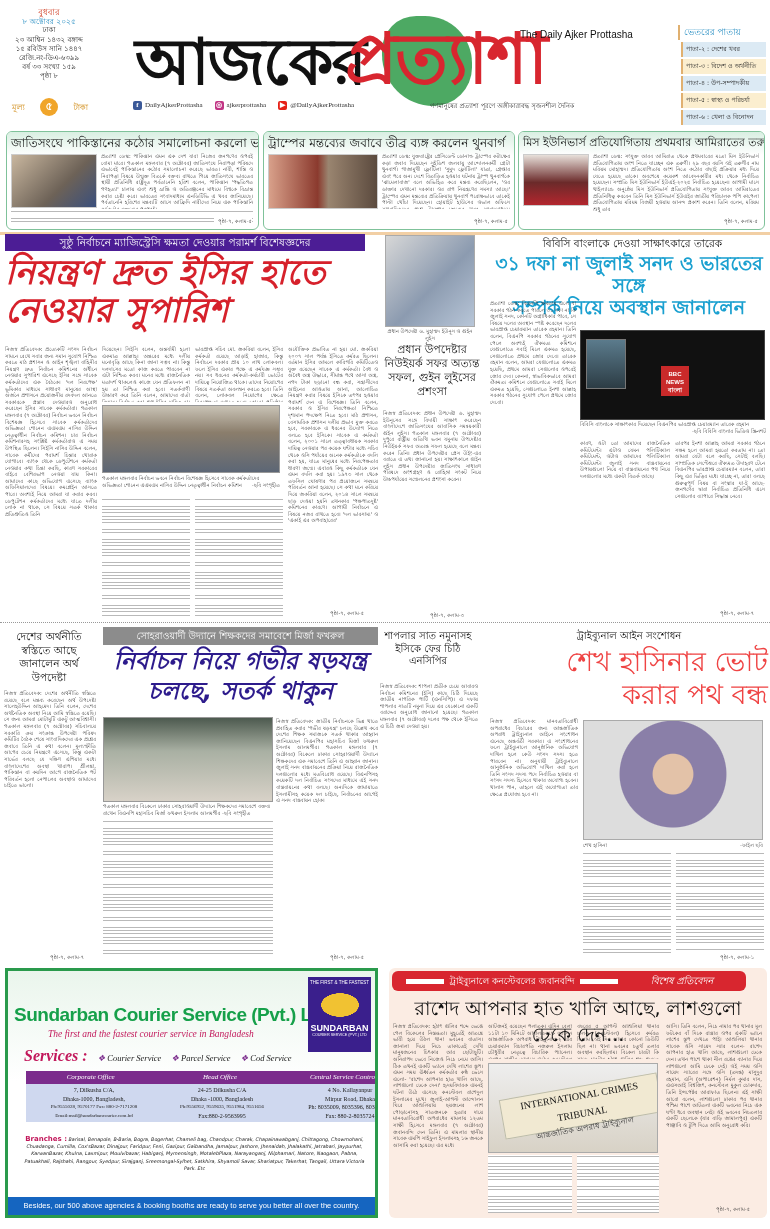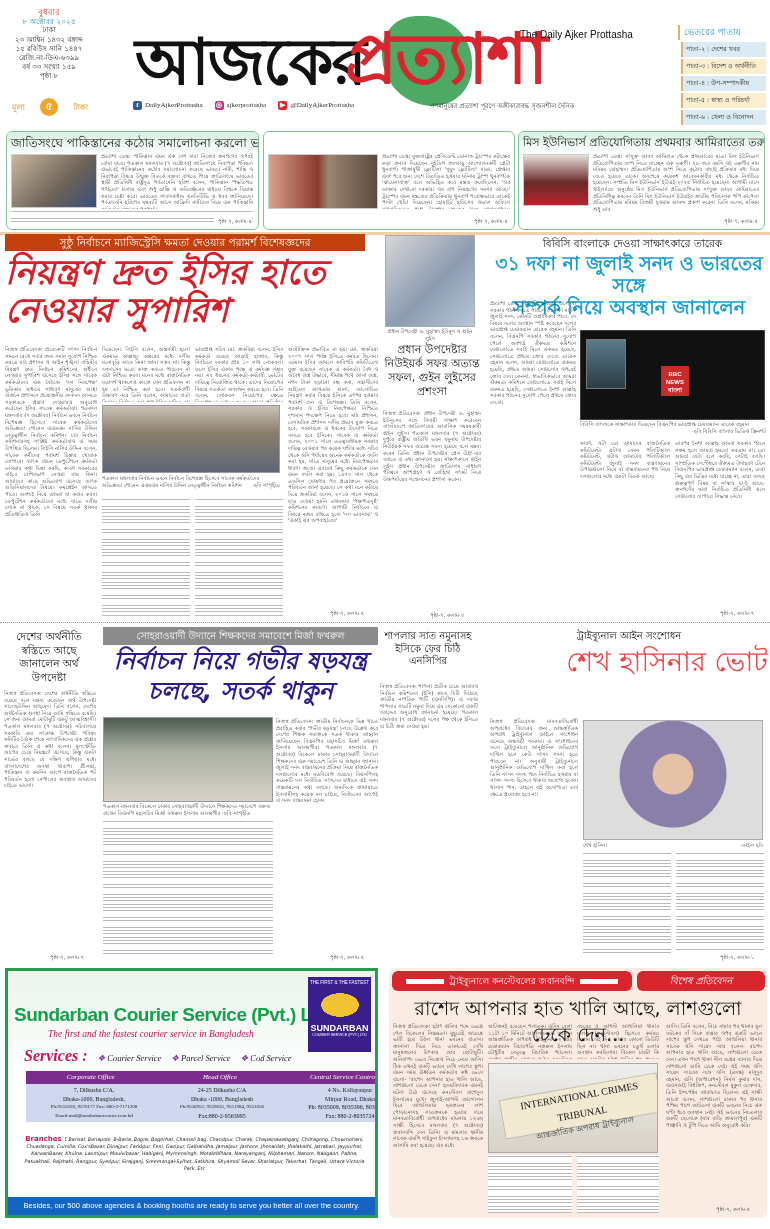--- a/index.html
+++ b/index.html
@@ -25,21 +25,21 @@
 .inside .row{font-size:6.3px;margin:2px 0 2px 3px;padding:2px 3px;background:#fbeecf;border-left:2px solid #e0b070}
 .inside .row:nth-child(odd){background:#dceaf4}
 .inside .row .pg{color:#222}
 
 .topbox{top:131px;height:99px;border:1.5px solid #7fc29a;border-radius:6px;background:#fff;overflow:hidden}
 .topbox .hd{font-size:12px;color:#111;padding:2px 4px;background:linear-gradient(#d9efe2,#fff);white-space:nowrap}
 .topbox .img{position:absolute;border:1px solid #ccc}
 .jump{font-size:5.2px;color:#333;position:absolute;right:6px;bottom:3px;background:#fff;padding-left:4px}
 .orange-rule{left:0;top:232px;width:770px;height:3px;background:#f2cfa4}
 
-.kicker-grey{left:5px;top:234px;width:360px;height:17px;background:#c2410c;color:#fff;font-size:10.5px;text-align:center;line-height:17px}
+.kicker-grey{left:5px;top:234px;width:360px;height:17px;background:#4c1d95;color:#fff;font-size:10.5px;text-align:center;line-height:17px}
 .lead-head{left:5px;top:253px;width:360px;text-align:left;color:#d6212b;font-size:34px;line-height:38px;font-weight:bold;font-style:italic}
 .mid-photo{left:385px;top:235px;width:90px;height:92px;background:linear-gradient(135deg,#d7d7d7,#8c9bb0 55%,#b8c6d8);border:1px solid #aaa}
 .mid-cap{left:383px;top:328px;width:94px;font-size:5.2px;text-align:center;line-height:6.5px;color:#333}
 .mid-head{left:382px;top:343px;width:100px;text-align:center;font-size:11px;line-height:14px;color:#111}
 .r-kicker{left:500px;top:236px;width:265px;text-align:center;font-size:10.5px;color:#111}
 .r-head{left:490px;top:252px;width:278px;text-align:center;font-size:19px;line-height:22px;color:#1aa0d0;font-weight:bold}
 .bbc-photo{left:580px;top:330px;width:185px;height:90px;background:#111;border:1px solid #444}
 .bbc-screen{position:absolute;left:5px;top:8px;width:40px;height:50px;background:linear-gradient(#5b7b8c,#2c3c44);border:1px solid #777}
 .bbc-box{position:absolute;left:80px;top:35px;width:28px;height:30px;background:#c92a2a;color:#fff;font-size:6px;text-align:center;line-height:8px;padding-top:4px;font-family:"Liberation Sans",sans-serif;font-weight:bold}
 .bbc-cap{left:580px;top:421px;width:186px;font-size:5.2px;line-height:6.5px;color:#333}
@@ -74,21 +74,21 @@
 .ad .th{display:flex;background:#7b2c8c;color:#fff;font-style:italic;font-size:7px;height:13px;line-height:13px}
 .ad .th div,.ad .td div{flex:1;text-align:center}
 .ad .td{display:flex;background:#cfd8ef;font-size:6px;line-height:8.5px;padding:2px 0;color:#222}
 .ad .branches{position:absolute;left:14px;top:165px;width:345px;font-family:"DejaVu Sans",sans-serif;font-style:italic;font-size:4.8px;line-height:7.2px;color:#222;text-align:center}
 .ad .branches b{color:#c2185b;font-size:7px;font-style:normal}
 .ad .foot{position:absolute;left:0;bottom:0;width:100%;height:18px;background:#1565c0;color:#fff;font-family:"Liberation Sans",sans-serif;font-size:7.5px;text-align:center;line-height:18px}
 
 .br-box{left:389px;top:968px;width:378px;height:250px;background:#fbece3;border-radius:6px}
 .pill1{left:392px;top:971px;width:240px;height:20px;background:#d8262f;border-radius:6px;color:#fff;font-size:9px;text-align:center;line-height:20px}
 .pill1 .bar{display:inline-block;width:38px;height:5px;background:#fff;vertical-align:middle;margin:0 6px}
-.pill2{left:637px;top:971px;width:128px;height:20px;background:#d8262f;border-radius:6px;color:#fff;font-size:9.5px;text-align:center;line-height:20px;font-style:italic}
+.pill2{left:618px;top:971px;width:128px;height:20px;background:#d8262f;border-radius:6px;color:#fff;font-size:9.5px;text-align:center;line-height:20px;font-style:italic}
 .br-head{left:392px;top:995px;width:372px;text-align:center;font-size:19px;line-height:26px;color:#111}
 .trib-photo{left:488px;top:1063px;width:170px;height:90px;background:linear-gradient(#eee,#d8d2c6);border:1px solid #aaa;overflow:hidden}
 .trib-photo .sign{position:absolute;left:12px;top:22px;width:160px;height:40px;background:#f1e9d2;transform:rotate(-10deg);border:1px solid #bba;text-align:center}
 .trib-photo .en{font-family:"Liberation Serif",serif;font-size:10px;color:#111;line-height:18px}
 .trib-photo .bn{font-size:8px;color:#333;line-height:12px}
 .jumpline{font-size:5.2px;color:#333;position:absolute}
 </style>
 </head>
 <body>
 
@@ -132,20 +132,21 @@
 </div>
 
 <div class="abs topbox" style="left:6px;width:253px">
   <div class="hd">জাতিসংঘে পাকিস্তানের কঠোর সমালোচনা করলো ভারত</div>
   <div class="img" style="left:4px;top:22px;width:86px;height:54px;background:linear-gradient(135deg,#c9b79f,#6d6257 60%,#3a4f7c)"></div>
   <div class="abs txt" style="left:94px;top:21px;width:152px;height:56px">প্রত্যাশা ডেস্ক: পাকিস্তান এমন এক দেশ যারা নিজের জনগণের ওপরই বোমা মারে। গতকাল মঙ্গলবার (৭ অক্টোবর) জাতিসংঘে নিরাপত্তা পরিষদে এভাবেই পাকিস্তানের কঠোর সমালোচনা করেছে ভারত। নারী, শান্তি ও নিরাপত্তা বিষয়ে উন্মুক্ত বিতর্কে বক্তব্য রাখতে গিয়ে জাতিসংঘে ভারতের স্থায়ী প্রতিনিধি রাষ্ট্রদূত পর্বতানেনি হরিশ বলেন, পাকিস্তান 'পদ্ধতিগত গণহত্যা' চালায় এবং শুধু ভ্রান্তি ও অতিরঞ্জনের মাধ্যমে বিশ্বকে বিভ্রান্ত করার চেষ্টা করে। ভারতের সংবাদমাধ্যম এনডিটিভি এ খবর জানিয়েছে। পর্বতানেনি হরিশের মন্তব্যটি আসে আফ্রিদি নারীদের নিয়ে এক পাকিস্তানি কর্মকর্তার বক্তব্যের পরপরই।</div>
   <div class="abs txt col-text" style="left:4px;top:78px;width:242px;height:14px"></div>
   <div class="jump">পৃষ্ঠা-৭, কলাম-৫</div>
 </div>
 <div class="abs topbox" style="left:263px;width:252px">
+  <div class="hd">ট্রাম্পের মন্তব্যের জবাবে তীব্র ব্যঙ্গ করলেন থুনবার্গ</div>
   <div class="img" style="left:4px;top:22px;width:110px;height:55px;background:linear-gradient(90deg,#d8a08a,#8b3a2e 45%,#9a8570 55%,#5b4a3e)"></div>
   <div class="abs txt" style="left:118px;top:21px;width:128px;height:56px">প্রত্যাশা ডেস্ক: যুক্তরাষ্ট্রের প্রেসিডেন্ট ডোনাল্ড ট্রাম্পের কটাক্ষের কড়া জবাব দিয়েছেন সুইডিশ জলবায়ু আন্দোলনকর্মী গ্রেটা থুনবার্গ। গাজামুখী ফ্লোটিলা 'সুমুদ ফ্লোটিলা' যাত্রা, গ্রেপ্তার এবং পরে অন্য দেশে বিতাড়িত হওয়ার ঘটনায় ট্রাম্প থুনবার্গকে 'ঝামেলাবাজ' বলে অভিহিত করে মন্তব্য করেছিলেন, 'ওর ডাক্তার দেখানো দরকার। ওর রাগ নিয়ন্ত্রণের সমস্যা আছে।' ট্রাম্পের এমন মন্তব্যের প্রতিক্রিয়ায় থুনবার্গ পরোক্ষভাবে তাকেই পাল্টা খোঁচা দিয়েছেন। হোয়াইট হাউসের ওভাল অফিসে সাংবাদিকদের প্রশ্নে ট্রাম্পের মন্তব্যের খবর সংবাদমাধ্যমে প্রকাশিত হওয়ার পরপরই থুনবার্গ তার ফেসবুক অ্যাকাউন্টে</div>
   <div class="jump">পৃষ্ঠা-৭, কলাম-৫</div>
 </div>
 <div class="abs topbox" style="left:518px;width:247px;left:518px">
   <div class="hd" style="font-size:11px">মিস ইউনিভার্স প্রতিযোগিতায় প্রথমবার আমিরাতের তরুণী</div>
   <div class="img" style="left:4px;top:22px;width:66px;height:52px;background:linear-gradient(#e7e0da,#6b2a2a 55%,#b3262e)"></div>
   <div class="abs txt" style="left:74px;top:21px;width:166px;height:66px">প্রত্যাশা ডেস্ক: সংযুক্ত আরব আমিরাত থেকে প্রথমবারের মতো মিস ইউনিভার্স প্রতিযোগিতায় অংশ নিতে যাচ্ছেন এক তরুণী। ২৯ বছর বয়সি ওই তরুণীর নাম মরিয়ম মোহাম্মদ। প্রতিযোগিতায় অংশ নিতে কঠোর বাছাই প্রক্রিয়ার মধ্য দিয়ে যেতে হয়েছে তাকে। অবশেষে কয়েকশ আবেদনকারীর মধ্য থেকে নির্বাচিত হয়েছেন। সম্প্রতি মিস ইউনিভার্স ইউএই-২০২৫ নির্বাচিত হয়েছেন। আগামী মাসে থাইল্যান্ডে অনুষ্ঠেয় মিস ইউনিভার্স প্রতিযোগিতায় সংযুক্ত আরব আমিরাতের প্রতিনিধিত্ব করবেন তিনি মিস ইউনিভার্স ইউএইর জাতীয় পরিচালক পপি কাপেলা প্রতিযোগিতায় মরিয়ম বিজয়ী হওয়ায় আনন্দ প্রকাশ করেন। তিনি বলেন, মরিয়ম শুধু তার</div>
   <div class="jump">পৃষ্ঠা-৭, কলাম-৫</div>
 </div>
@@ -206,20 +207,21 @@
 <div class="abs txt" style="left:276px;top:718px;width:102px;height:240px">নিজস্ব প্রতিবেদক: জাতীয় নির্বাচনকে ভিন্ন খাতে প্রবাহিত করার 'গভীর ষড়যন্ত্র' চলছে উল্লেখ করে দেশের শিক্ষক সমাজকে সতর্ক থাকার আহ্বান জানিয়েছেন বিএনপির মহাসচিব মির্জা ফখরুল ইসলাম আলমগীর। গতকাল মঙ্গলবার (৭ অক্টোবর) বিকেলে ঢাকার সোহরাওয়ার্দী উদ্যানে শিক্ষকদের এক সমাবেশে তিনি এ আহ্বান জানান। জুলাই সনদ বাস্তবায়নের প্রক্রিয়া নিয়ে রাজনৈতিক দলগুলোর মধ্যে মতবিরোধ রয়েছে। বিএনপিসহ কয়েকটি দল নির্বাচিত সংসদের মাধ্যমে এই সনদ বাস্তবায়নের কথা বলছে। অন্যদিকে জামায়াতে ইসলামীসহ কয়েক দল চাইছে, নির্বাচনের আগেই এ সনদ বাস্তবায়ন হোক।</div>
 <div class="abs txt col-text" style="left:103px;top:820px;width:170px;height:138px"></div>
 <div class="abs jumpline" style="left:330px;top:954px">পৃষ্ঠা-৭, কলাম-৫</div>
 
 <div class="abs shapla-head">শাপলার সাত নমুনাসহ ইসিকে ফের চিঠি এনসিপির</div>
 <div class="abs txt" style="left:380px;top:683px;width:98px;height:275px">নিজস্ব প্রতিবেদক: শাপলা প্রতীক চেয়ে আবারও নির্বাচন কমিশনের (ইসি) কাছে চিঠি দিয়েছে জাতীয় নাগরিক পার্টি (এনসিপি)। এ দফায় শাপলার সাতটি নমুনা দিয়ে এর যেকোনো একটি বরাদ্দের অনুরোধ জানানো হয়েছে। গতকাল মঙ্গলবার (৭ অক্টোবর) দলের পক্ষ থেকে ইসিতে এ চিঠি জমা দেওয়া হয়।</div>
 
 <div class="abs trib-kicker">ট্রাইব্যুনাল আইন সংশোধন</div>
 <div class="abs trib-head">
   <div>শেখ হাসিনার ভোট</div>
+  <div>করার পথ বন্ধ</div>
 </div>
 <div class="abs txt" style="left:490px;top:718px;width:88px;height:240px">নিজস্ব প্রতিবেদক: মানবতাবিরোধী অপরাধের বিচারের জন্য আন্তর্জাতিক অপরাধ ট্রাইব্যুনাল আইনে সংশোধন এনেছে অন্তর্বর্তী সরকার। এ সংশোধনের ফলে ট্রাইব্যুনালে আনুষ্ঠানিক অভিযোগ দাখিল হলে কেউ সংসদ সদস্য হতে পারবেন না। অনুযায়ী ট্রাইব্যুনালে আনুষ্ঠানিক অভিযোগ দাখিল করা হলে তিনি সংসদ সদস্য পদে নির্বাচিত হওয়ার বা সংসদ সদস্য হিসেবে থাকার অযোগ্য হবেন। খালাস পান, তাহলে এই অযোগ্যতা তার ক্ষেত্রে প্রযোজ্য হবে না।</div>
 <div class="abs hasina-photo"></div>
 <div class="abs hasina-cap">
     <span>শেখ হাসিনা</span>
     <span>-ফাইল ছবি</span>
   </div>
 <div class="abs txt col-text" style="left:583px;top:852px;width:88px;height:106px"></div>
 <div class="abs txt col-text" style="left:676px;top:852px;width:88px;height:100px"></div>
 <div class="abs jumpline" style="left:720px;top:954px">পৃষ্ঠা-৭, কলাম-১</div>

